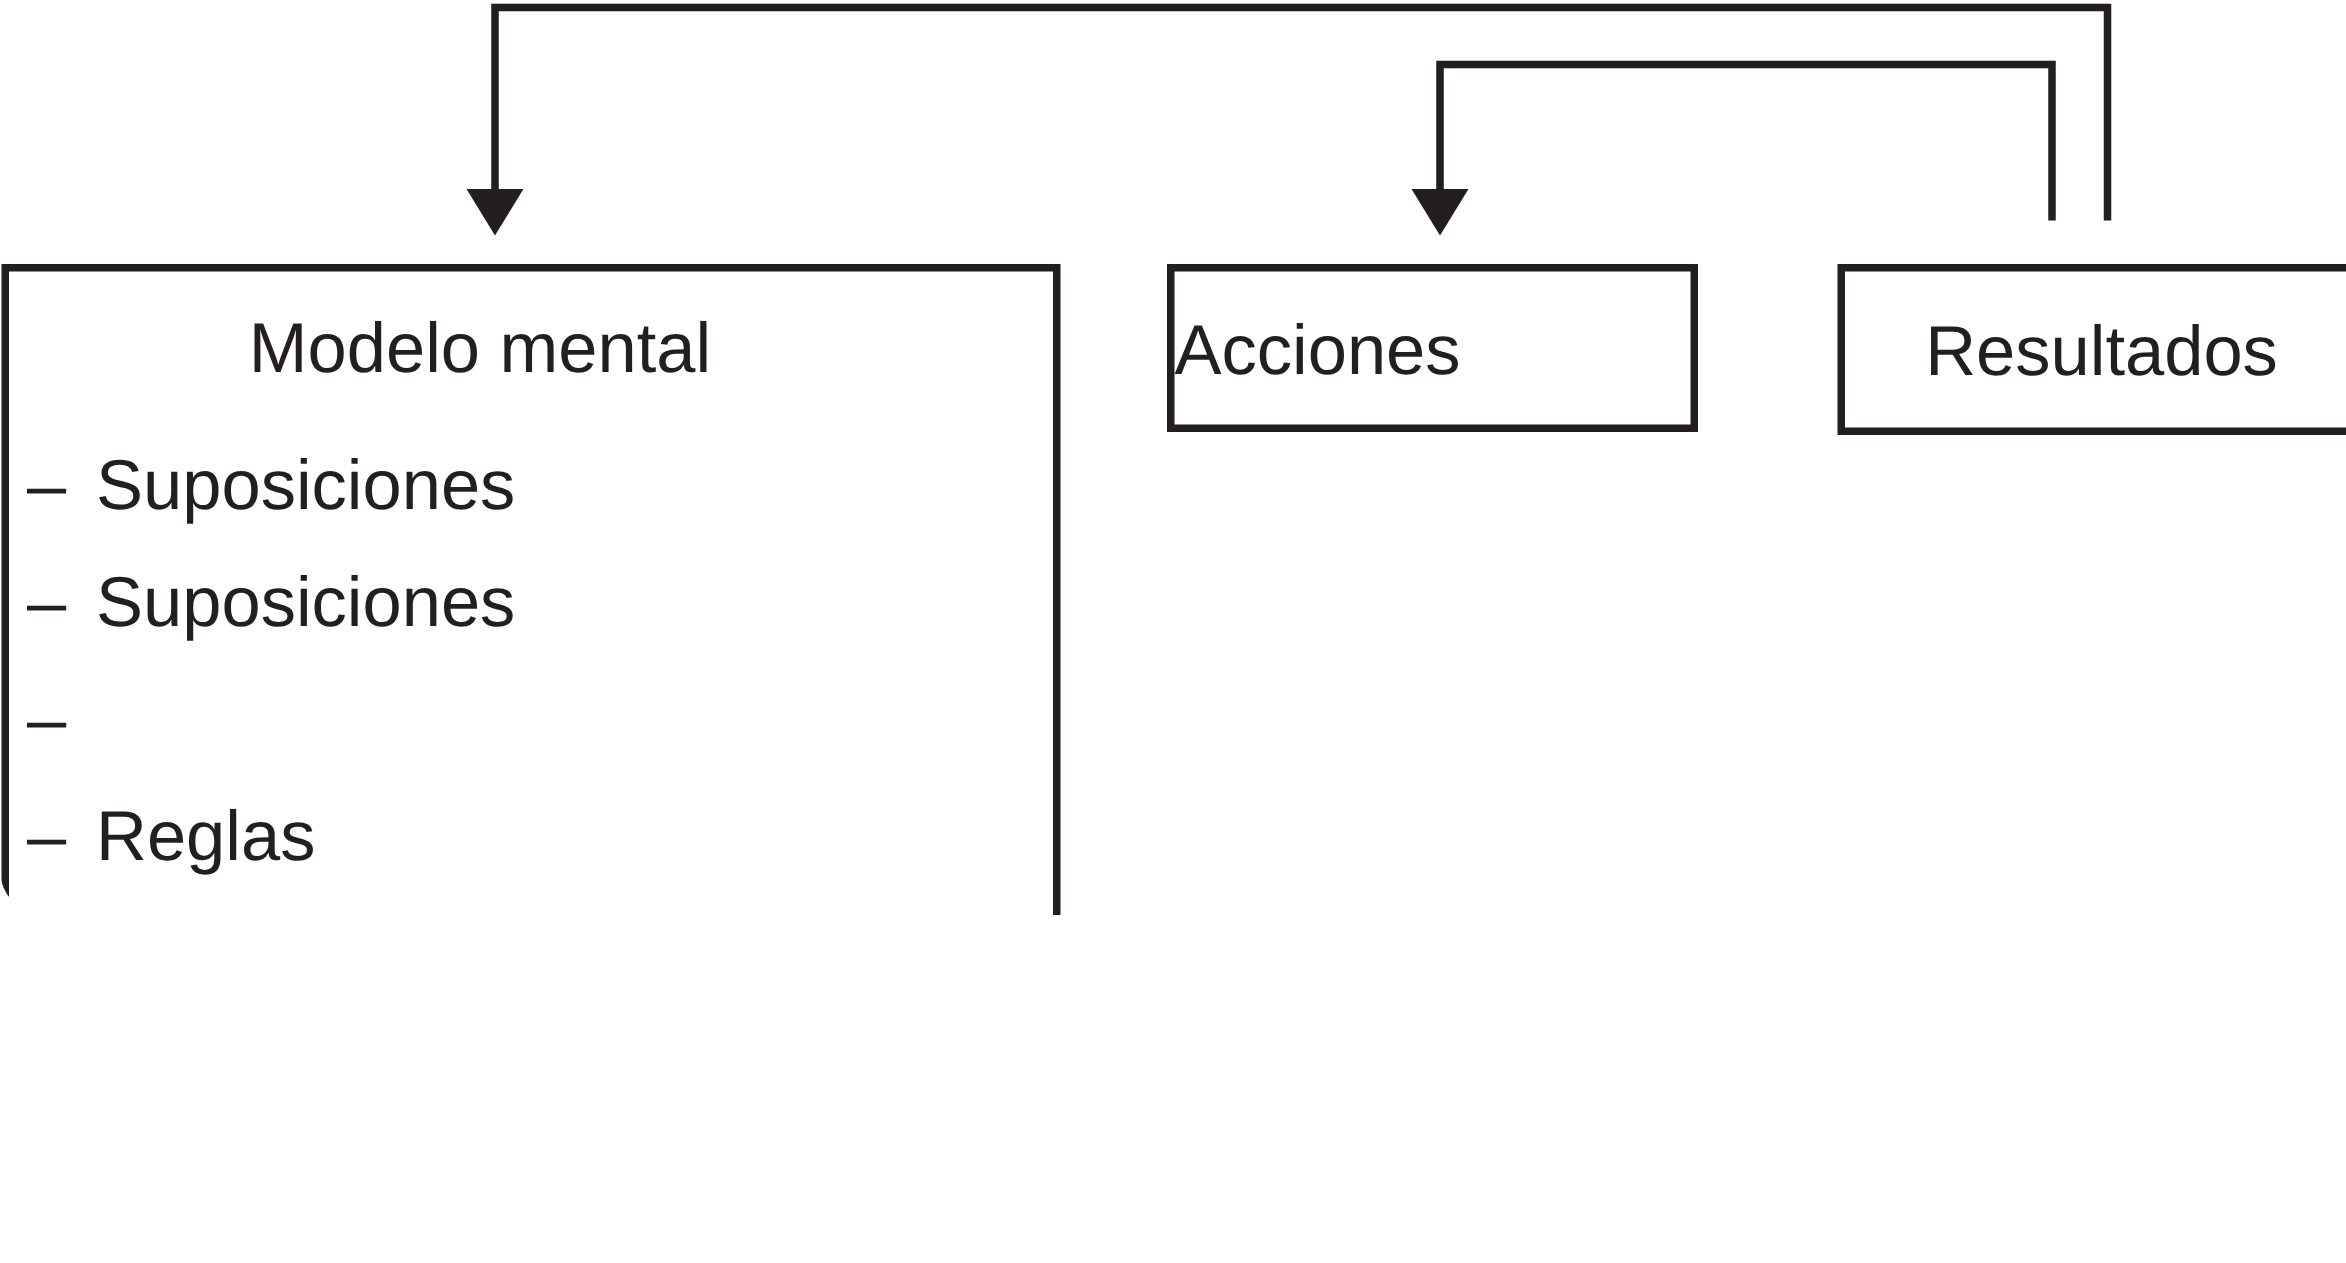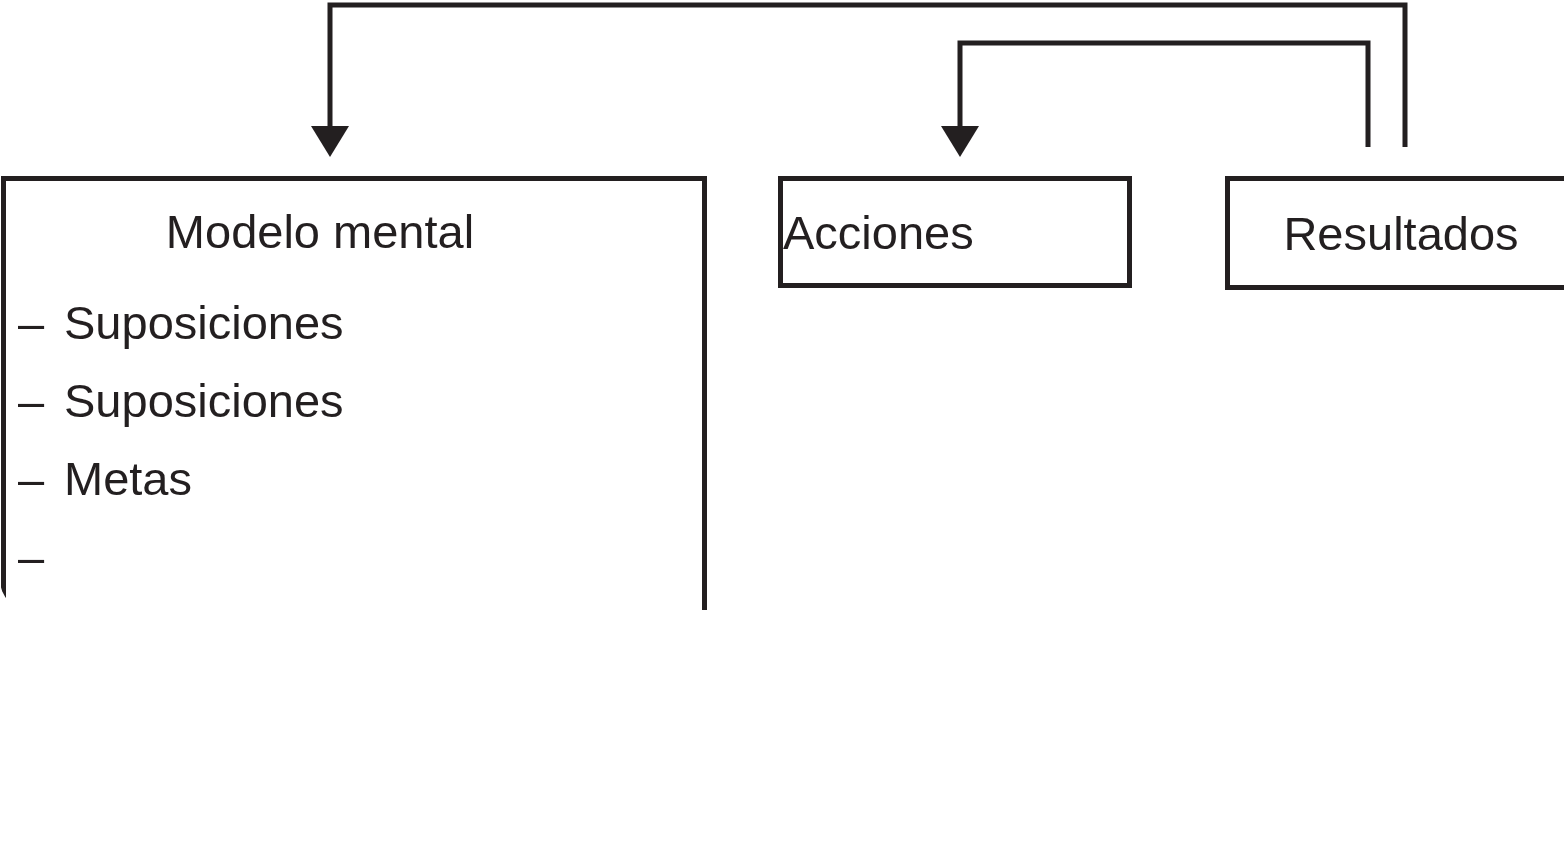--- a/index.html
+++ b/index.html
@@ -101,24 +101,24 @@
       <li>
         <span class="dash">–</span>
         <span>Suposiciones</span>
       </li>
       <li>
         <span class="dash">–</span>
         <span>Suposiciones</span>
       </li>
       <li>
         <span class="dash">–</span>
-        <span>Metas</span>
       </li>
       <li>
         <span class="dash">–</span>
+        <span>Reglas</span>
       </li>
       <li>
         <span class="dash">–</span>
       </li>
       <li>
         <span class="dash">–</span>
       </li>
       <li>
         <span class="dash">–</span>
       </li>

